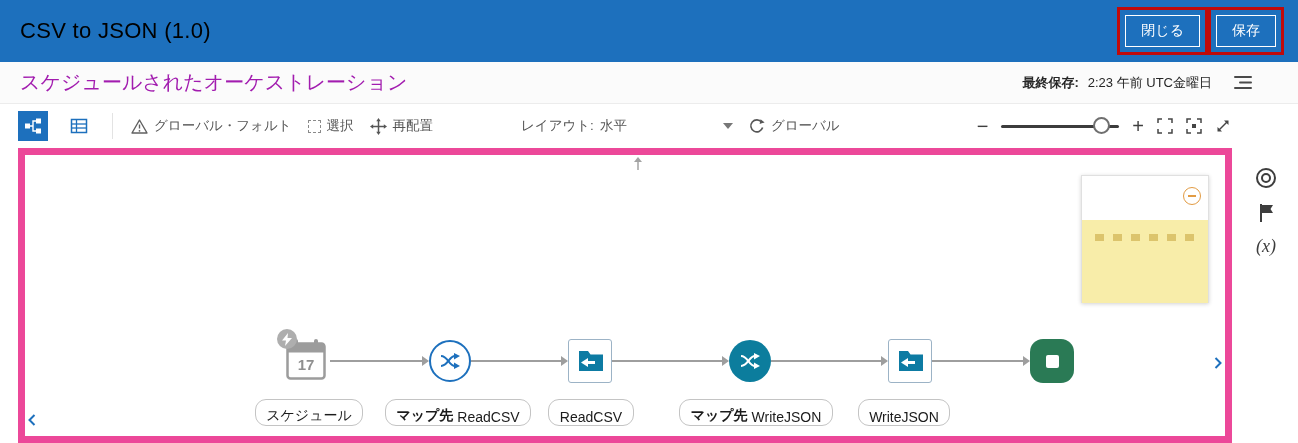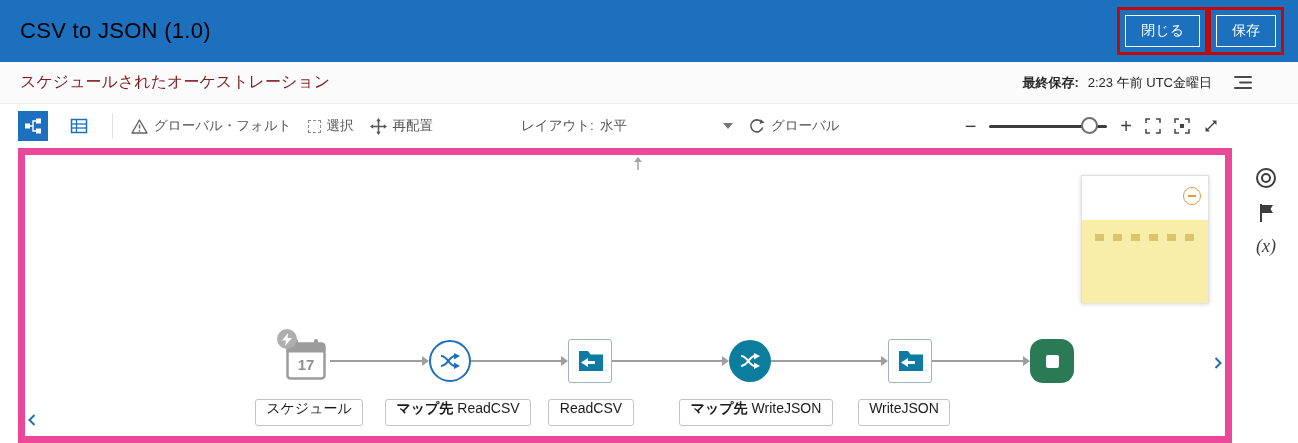--- a/index.html
+++ b/index.html
@@ -7,27 +7,27 @@
   .app{position:relative;width:1298px;height:443px;background:#fff;overflow:hidden}
 
   
   .topbar{position:absolute;top:0;left:0;right:0;height:62px;background:#1d70bd;display:flex;align-items:center;padding:0 14px 0 20px}
   .topbar-title{flex:1;color:#000000;font-size:22px;letter-spacing:.3px}
   .annot{border:3px solid #bf0a0a;padding:5px;display:flex}
   .ghost-btn{background:transparent;border:1px solid #fff;color:#fff;font-size:14px;padding:6px 15px;cursor:pointer;font-family:inherit;white-space:nowrap}
 
   
   .subheader{position:absolute;top:62px;left:0;right:0;height:42px;background:#fbfbfb;display:flex;align-items:center;padding:0 46px 0 20px;border-bottom:1px solid #ececec}
-  .subheader-title{flex:1;color:#7f1d1d;font-size:16px}
+  .subheader-title{flex:1;color:#a21caf;font-size:20px}
   .lastsaved{font-size:13px;color:#262626;margin-right:22px;white-space:nowrap}
   .ls-label{font-weight:bold;margin-right:9px}
   .menu-icon{display:flex;cursor:pointer}
 
   
-  .toolbar{position:absolute;top:104px;left:0;right:13px;height:44px;background:#fff;display:flex;align-items:center;padding:0 66px 0 18px;gap:16px}
+  .toolbar{position:absolute;top:104px;left:0;right:1px;height:44px;background:#fff;display:flex;align-items:center;padding:0 66px 0 18px;gap:16px}
   .view-btn{width:30px;height:30px;border:none;background:#fff;display:flex;align-items:center;justify-content:center;cursor:pointer;padding:0}
   .view-btn.active{background:#1d70bd}
   .sep{width:1px;height:26px;background:#e3e3e3;margin:0 2px}
   .tool-item{display:flex;align-items:center;gap:6px;font-size:13.5px;color:#565656;cursor:pointer;white-space:nowrap}
   .tool-item .ticon{display:flex}
   .dashed-box{width:13px;height:13px;border:1px dashed #8a8a8a;display:inline-block}
   .layout-item{margin-left:72px}
   .caret{margin-left:90px;width:0;height:0;border-left:5px solid transparent;border-right:5px solid transparent;border-top:6px solid #777}
   .zoom-group{margin-left:auto;display:flex;align-items:center;gap:13px}
   .zoom-btn{background:none;border:none;font-size:20px;color:#3f3f3f;cursor:pointer;padding:0;line-height:1;font-family:inherit}
@@ -47,21 +47,21 @@
 
   .node{position:absolute;display:flex;align-items:center;justify-content:center;cursor:pointer}
   .circle-node{width:42px;height:42px;border-radius:50%;top:185px}
   .outline{background:#fff;border:2px solid #1d70bd}
   .filled{background:#0c7d9d}
   .file-node{width:44px;height:44px;top:184px;background:#fff;border:1px solid #9cb3c6;border-radius:3px}
   .end-node{width:44px;height:44px;top:184px;background:#2a7a55;border-radius:13px}
   .stop-square{width:13px;height:13px;background:#fff;border-radius:2px}
   .schedule-wrap{position:absolute;left:258px;top:183px;width:46px;height:44px}
   .schedule-badge{position:absolute;left:-6px;top:-9px;width:20px;height:20px;border-radius:50%;background:#aeaeae;display:flex;align-items:center;justify-content:center}
-  .node-label{position:absolute;top:244px;height:27px;background:#fff;border:1px solid #c4c4c4;border-radius:3px;display:flex;align-items:flex-start;justify-content:center;font-size:14px;color:#1b1b1b;gap:4px;cursor:pointer;white-space:nowrap}
+  .node-label{position:absolute;top:244px;height:27px;background:#fff;border:1px solid #c4c4c4;border-radius:11px;display:flex;align-items:flex-end;justify-content:center;font-size:14px;color:#1b1b1b;gap:4px;cursor:pointer;white-space:nowrap}
   .node-label b{font-weight:bold}
 
   
   .minimap{position:absolute;top:20px;right:16px;width:128px;height:128px;border:1px solid #e0e0e0;box-shadow:0 1px 4px rgba(0,0,0,.18);background:#fff}
   .minimap-top{height:44px;background:#fff;position:relative}
   .minimap-collapse{position:absolute;right:7px;top:11px;width:18px;height:18px;border-radius:50%;border:1.5px solid #e29b43;display:flex;align-items:center;justify-content:center;cursor:pointer;background:#fff}
   .minimap-collapse:after{content:"";width:8px;height:2px;background:#e29b43}
   .minimap-body{height:83px;background:#f8eda9;position:relative}
   .minimap-dashes{position:absolute;top:14px;left:13px;display:flex;gap:9px}
   .minimap-dashes span{width:9px;height:7px;background:#dcc46c}

